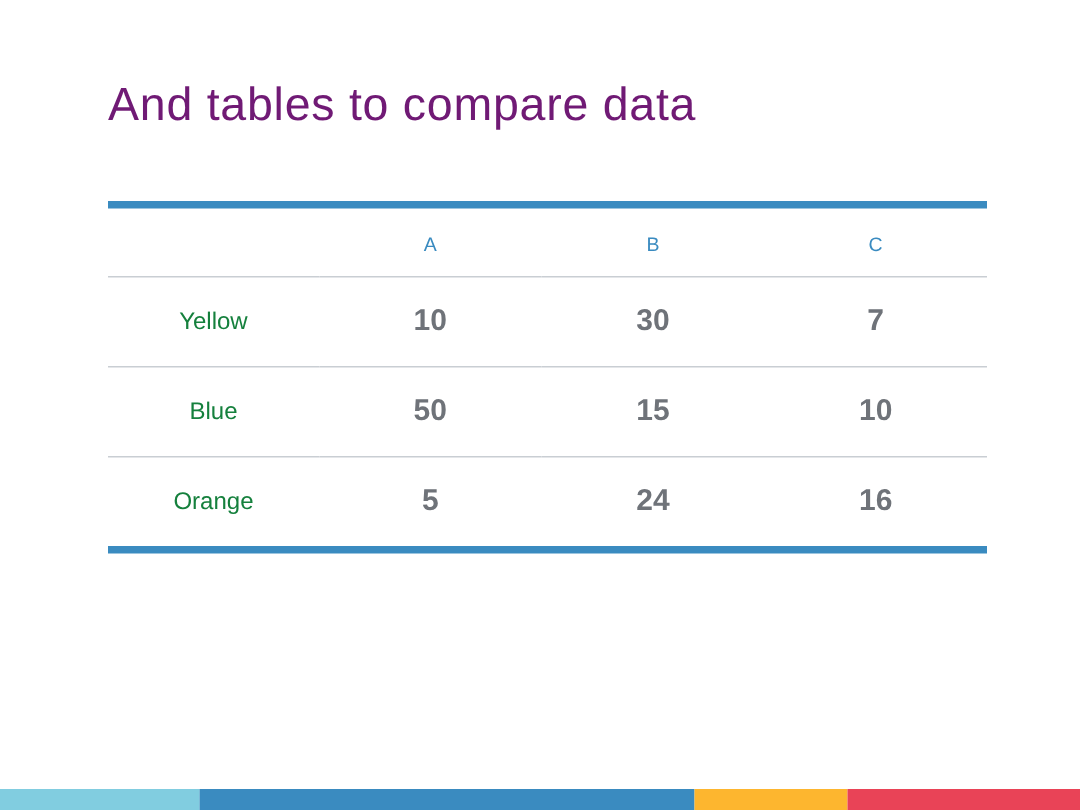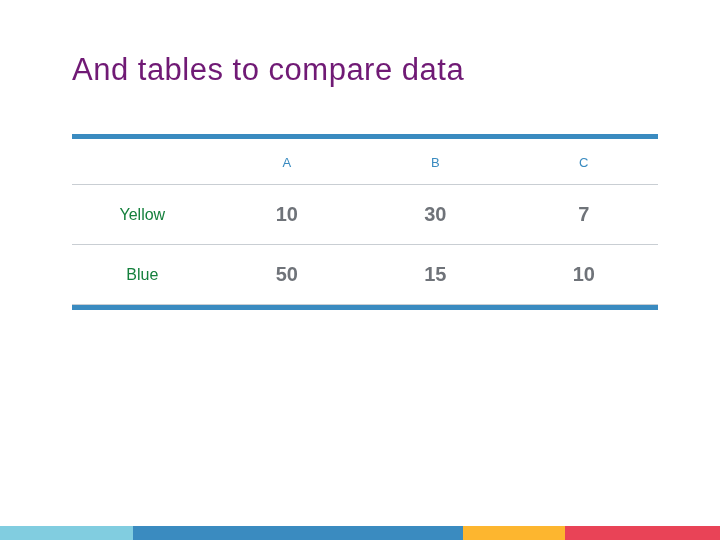--- a/index.html
+++ b/index.html
@@ -104,20 +104,26 @@
         <td class="cell">10</td>
         <td class="cell">30</td>
         <td class="cell">7</td>
       </tr>
       <tr class="datarow">
         <td class="rowhead">Blue</td>
         <td class="cell">50</td>
         <td class="cell">15</td>
         <td class="cell">10</td>
       </tr>
+      <tr class="datarow last">
+        <td class="rowhead">Orange</td>
+        <td class="cell">5</td>
+        <td class="cell">24</td>
+        <td class="cell">16</td>
+      </tr>
     </tbody>
   </table>
   <div class="bottom-rule"></div>
 </div>
 
 <div class="footer-bars">
   <div class="fb1"></div>
   <div class="fb2"></div>
   <div class="fb3"></div>
   <div class="fb4"></div>

